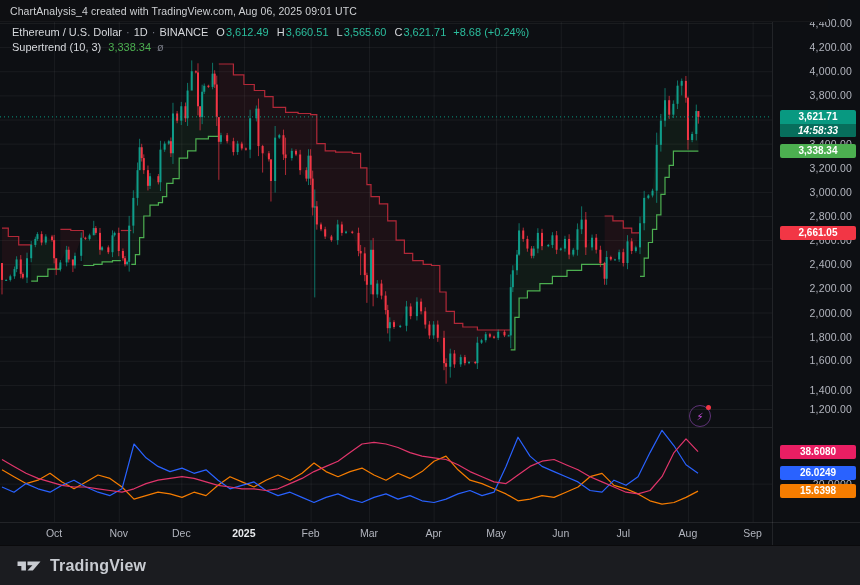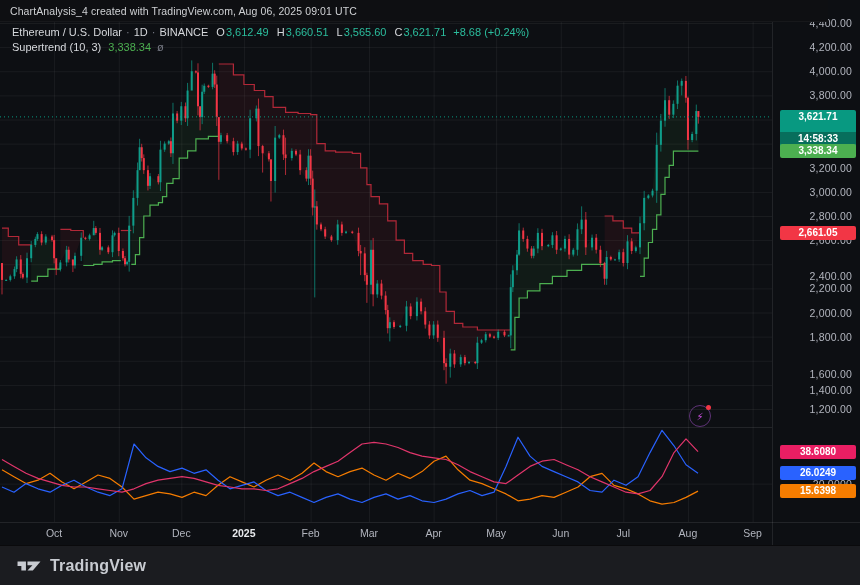--- a/index.html
+++ b/index.html
@@ -21,21 +21,21 @@
   .stsuf{color:#787b86;margin-left:6px;}
   .dmival{margin-left:8px;}
   .plabel,.dlabel{position:absolute;right:8px;width:80px;text-align:right;font-size:10.5px;
           color:#b2b5be;z-index:2;letter-spacing:.2px;}
   .tlabel{position:absolute;top:527px;width:44px;text-align:center;font-size:10.5px;color:#b2b5be;z-index:2;}
   .tlabel.bold{color:#e8eaed;font-weight:bold;}
   #badges{position:absolute;left:0;top:0;width:860px;height:585px;pointer-events:none;z-index:3;}
   .badge{position:absolute;right:4px;min-width:66px;padding:0 5px;border-radius:2px;
          text-align:center;font-size:10px;font-weight:600;color:#fff;line-height:14px;}
   .badge .sub{display:block;font-weight:600;line-height:13px;border-radius:0 0 2px 2px;
-              margin:8px -5px;padding:0 7px;}
+              margin:0 -5px;padding:0 7px;font-style:italic;}
   .flash{position:absolute;left:689px;top:405px;width:20px;height:20px;border-radius:50%;
          border:1px solid rgba(160,80,200,.55);display:flex;align-items:center;justify-content:center;
          font-size:10px;color:#c24ad6;z-index:4;}
   .flash .dot{position:absolute;right:-1px;top:-1px;width:5px;height:5px;border-radius:50%;background:#f23645;}
   .footer{position:absolute;left:0;top:545px;width:860px;height:40px;background:#1b1c20;
           border-top:1px solid #0a0a0c;display:flex;align-items:center;z-index:6;}
   .brand{display:flex;align-items:center;margin-left:16px;text-decoration:none;}
   .brand svg{position:static;margin-right:8px;}
   .brand span{font-size:16px;font-weight:bold;color:#c8cbd1;letter-spacing:.2px;}
 </style>
@@ -491,25 +491,25 @@
         <div class="plabel" style="top: 17px;">4,400.00</div>
         <div class="plabel" style="top: 41.125px;">4,200.00</div>
         <div class="plabel" style="top: 65.25px; padding-left: 19px;">4,000.00</div>
         <div class="plabel" style="top: 89.375px;">3,800.00</div>
         <div class="plabel" style="top: 113.5px;">3,600.00</div>
         <div class="plabel" style="top: 137.625px;">3,400.00</div>
         <div class="plabel" style="top: 161.75px;">3,200.00</div>
         <div class="plabel" style="top: 185.875px;">3,000.00</div>
         <div class="plabel" style="top: 210px;">2,800.00</div>
         <div class="plabel" style="top: 234.125px;">2,600.00</div>
-        <div class="plabel" style="top: 270px;">2,400.00</div>
+        <div class="plabel" style="top: 258px;">2,400.00</div>
         <div class="plabel" style="top: 282.375px;">2,200.00</div>
         <div class="plabel" style="top: 306.5px;">2,000.00</div>
         <div class="plabel" style="top: 330.625px;">1,800.00</div>
-        <div class="plabel" style="top: 368px;">1,600.00</div>
+        <div class="plabel" style="top: 354px;">1,600.00</div>
         <div class="plabel" style="top: 384px;">1,400.00</div>
         <div class="plabel" style="top: 403px;">1,200.00</div>
         <div class="dlabel" style="top: 477.6px; right: 8px;">20.0000</div>
       </div>
     <div id="time-axis">
         <div class="tlabel" style="left: 32.125px;">Oct</div>
         <div class="tlabel" style="left: 96.76px;">Nov</div>
         <div class="tlabel" style="left: 159.31px;">Dec</div>
         <div class="tlabel bold" style="left: 221.86px;">2025</div>
         <div class="tlabel" style="left: 288.58px;">Feb</div>

